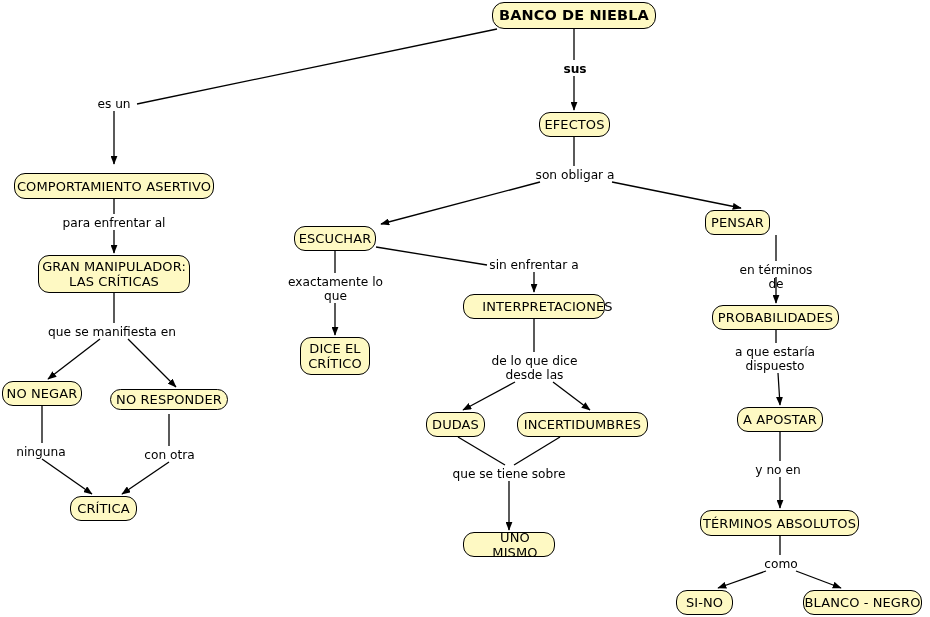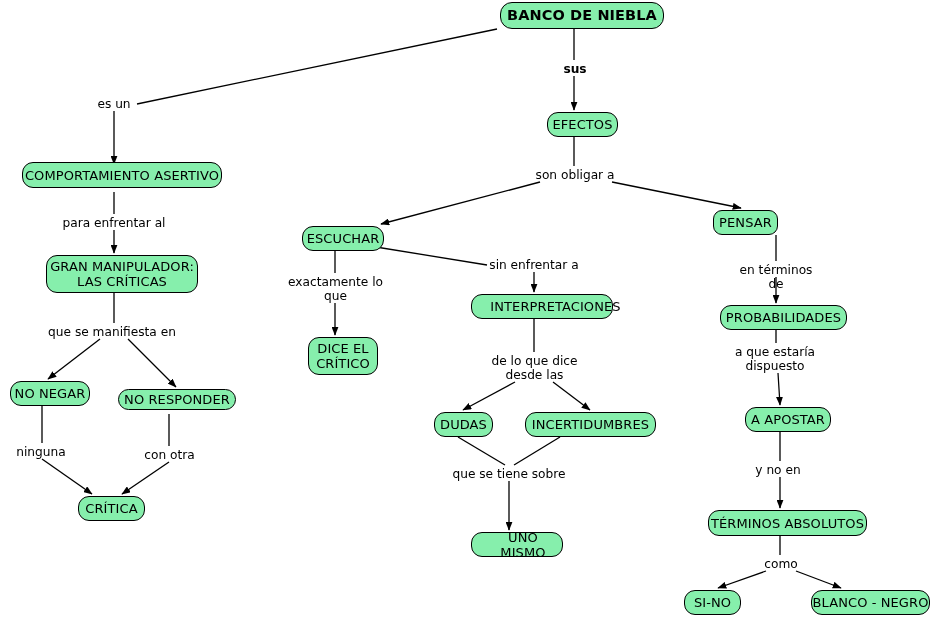--- a/index.html
+++ b/index.html
@@ -21,32 +21,31 @@
     left: 0;
     top: 0;
     width: 930px;
     height: 617px;
     pointer-events: none;
   }
   .node {
     position: absolute;
     box-sizing: border-box;
     border: 1.6px solid #000000;
-    background: #86efac;
+    background: #fef9c3;
     border-radius: 11px;
     display: flex;
     align-items: center;
     justify-content: center;
     text-align: center;
     color: #000000;
     font-size: 13px;
     line-height: 15px;
     white-space: pre-line;
     letter-spacing: 0.1px;
-    margin-left: 8px;
   }
   .node.root {
     font-weight: bold;
     font-size: 14.5px;
     border-width: 1.8px;
     border-radius: 12px;
   }
   .link-label {
     position: absolute;
     color: #000000;
@@ -100,21 +99,21 @@
         <line x1="778" y1="373" x2="780" y2="405" marker-end="url(#arrowhead)"></line>
         <line x1="780" y1="432" x2="780" y2="461"></line>
         <line x1="780" y1="477" x2="780" y2="508" marker-end="url(#arrowhead)"></line>
         <line x1="780" y1="536" x2="780" y2="555"></line>
         <line x1="766" y1="571" x2="718" y2="588" marker-end="url(#arrowhead)"></line>
         <line x1="796" y1="571" x2="841" y2="588" marker-end="url(#arrowhead)"></line>
       </g>
   </svg>
   <div id="nodes-layer">
       <div class="node root" style="left: 492px; top: 2px; width: 164px; height: 27px;">BANCO DE NIEBLA</div>
-      <div class="node" style="left: 14px; top: 162px; width: 200px; height: 26px;">COMPORTAMIENTO ASERTIVO</div>
+      <div class="node" style="left: 14px; top: 173px; width: 200px; height: 26px;">COMPORTAMIENTO ASERTIVO</div>
       <div class="node" style="left: 38px; top: 255px; width: 152px; height: 38px;">GRAN MANIPULADOR:
 LAS CRÍTICAS</div>
       <div class="node" style="left: 2px; top: 381px; width: 80px; height: 25px;">NO NEGAR</div>
       <div class="node" style="left: 110px; top: 389px; width: 118px; height: 21px;">NO RESPONDER</div>
       <div class="node" style="left: 70px; top: 496px; width: 67px; height: 25px;">CRÍTICA</div>
       <div class="node" style="left: 539px; top: 112px; width: 71px; height: 25px;">EFECTOS</div>
       <div class="node" style="left: 294px; top: 226px; width: 82px; height: 25px;">ESCUCHAR</div>
       <div class="node" style="left: 300px; top: 337px; width: 70px; height: 38px;">DICE EL
 CRÍTICO</div>
       <div class="node" style="left: 463px; top: 294px; width: 142px; height: 25px; padding-left: 27px;">INTERPRETACIONES</div>

